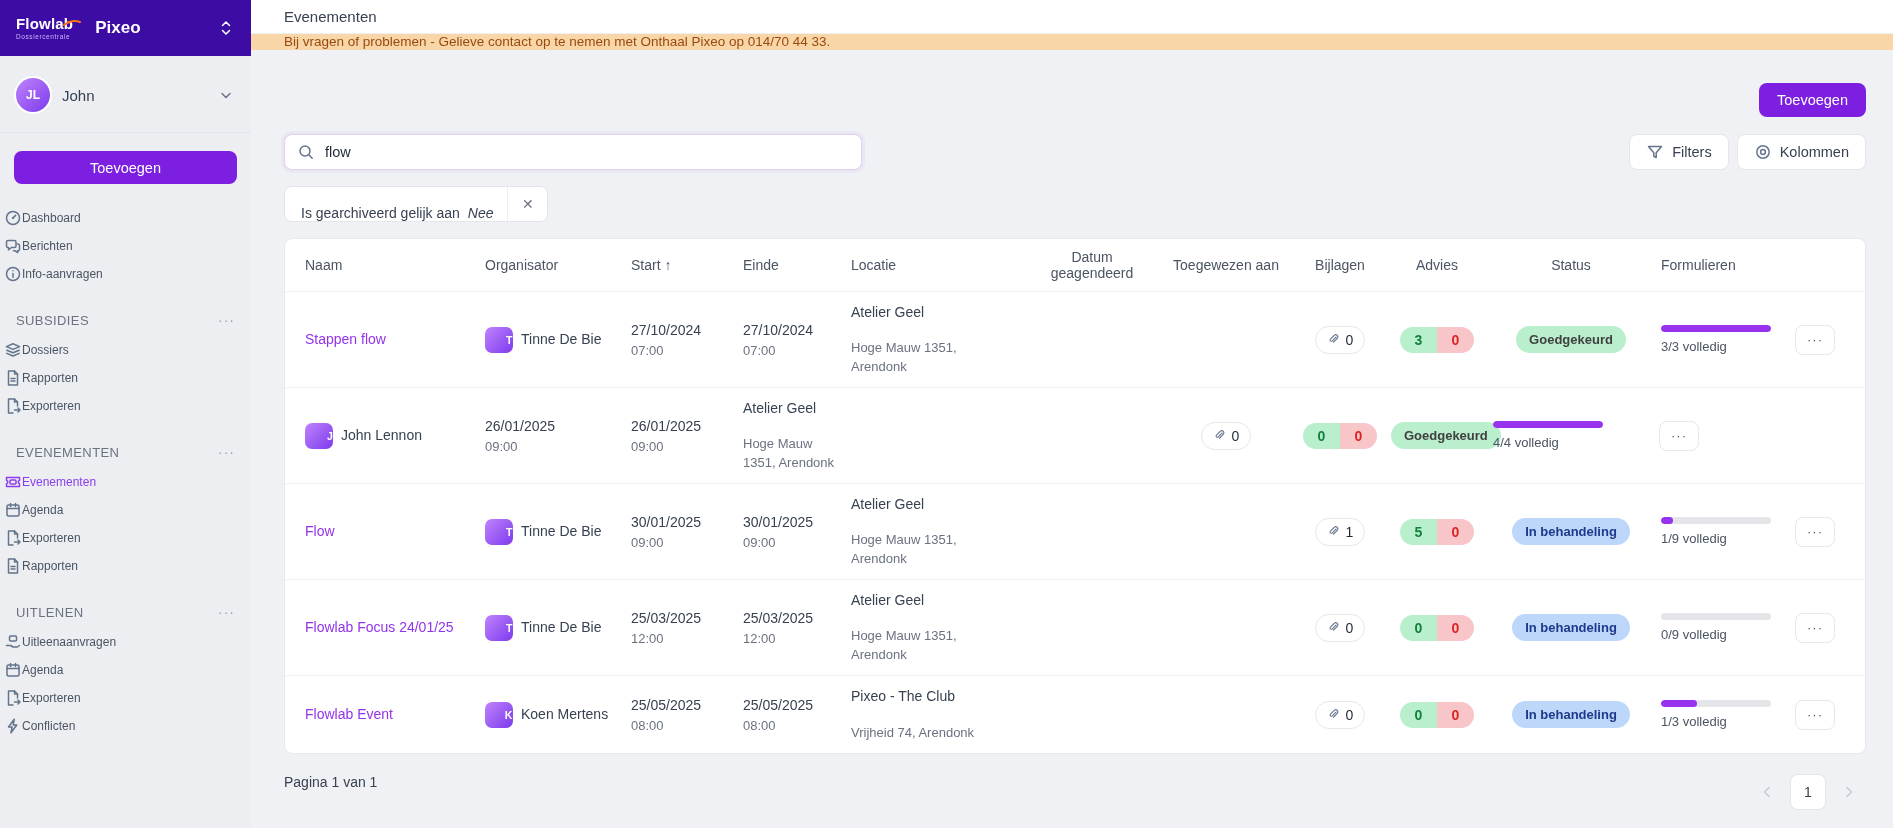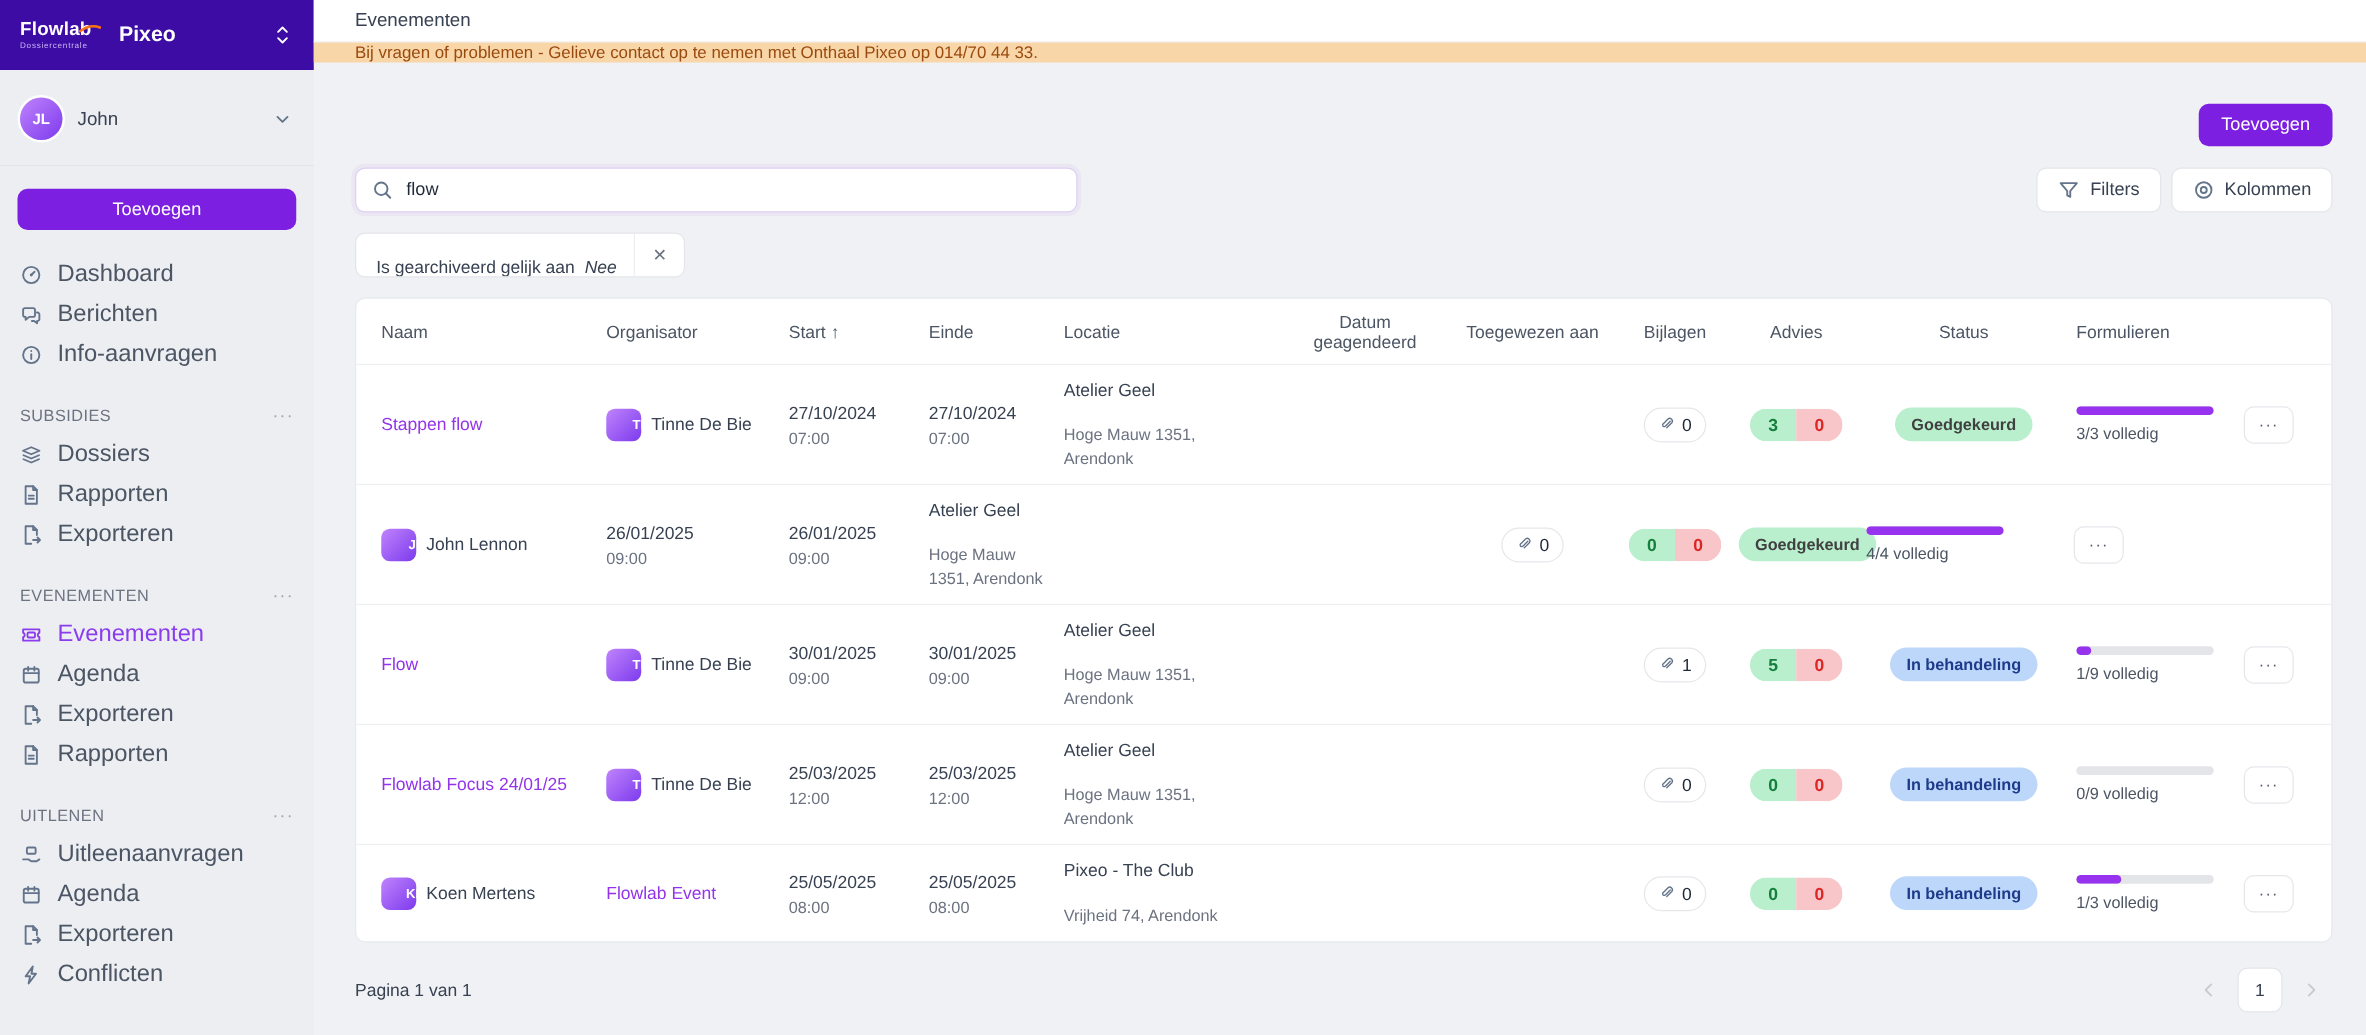--- a/index.html
+++ b/index.html
@@ -24,21 +24,21 @@
   .collapse-ctl{ margin-left:auto; background:none; border:none; cursor:pointer; display:flex; }
   .user-row{ display:flex; align-items:center; gap:12px; padding:22px 16px 20px; border-bottom:1px solid #e3e5ea; }
   .avatar-circle{ width:34px; height:34px; border-radius:50%; background:linear-gradient(135deg,#c084fc,#7c3aed);
     color:#fff; font-size:12px; font-weight:bold; display:flex; align-items:center; justify-content:center;
     box-shadow:0 0 0 2px #fff; }
   .user-name{ font-size:15px; color:#374151; }
   .user-chevron{ margin-left:auto; display:flex; background:none; border:none; cursor:pointer; }
   .side-add{ margin:18px 14px 6px; height:33px; background:var(--accent); color:#fff; border:none; border-radius:8px;
     font-size:14.5px; font-family:inherit; cursor:pointer; width:calc(100% - 28px); }
   .nav{ padding:14px 0 0; }
-  .nav-item{ display:flex; align-items:center; gap:12px; padding:5px 16px; font-size:19px; color:#4b5563; cursor:pointer; }
+  .nav-item{ display:flex; align-items:center; gap:0; padding:5px 4px; font-size:12px; color:#4b5563; cursor:pointer; }
   .nav-item .icn{ flex:none; }
   .nav-item.active{ color:#8b3ded; }
   .nav-item.active .icn{ stroke:#8b3ded; }
   .nav-section{ display:flex; align-items:center; margin:24px 16px 8px; color:#6b7280; font-size:13px; letter-spacing:.4px; }
   .section-dots{ margin-left:auto; color:#9ca3af; font-size:14px; letter-spacing:1px; background:none; border:none; cursor:pointer; }
   .icn{ width:18px; height:18px; stroke:#64748b; fill:none; stroke-width:1.5; stroke-linecap:round; stroke-linejoin:round; }
   .icn.white{ stroke:#fff; }
 
   
   .main{ flex:1; display:flex; flex-direction:column; height:828px; }
@@ -95,21 +95,21 @@
   .status-badge.approved{ background:#b9efcd; color:#404040; }
   .status-badge.pending{ background:#bdd7fb; color:#1e3a8a; }
   .form-cell{ padding-left:6px; }
   .bar{ width:110px; height:7px; border-radius:4px; background:#e4e5e9; overflow:hidden; }
   .bar-fill{ height:100%; background:#9733ee; border-radius:4px; }
   .form-label{ font-size:13px; color:#4b5563; margin-top:7px; }
   .dots-btn{ width:40px; height:30px; background:#fff; border:1px solid #e5e7eb; border-radius:8px; color:#4b5563;
     font-size:13px; letter-spacing:1px; cursor:pointer; display:flex; align-items:center; justify-content:center; }
 
   
-  .pagination{ display:flex; align-items:center; margin:20px 0 18px; }
+  .pagination{ display:flex; align-items:flex-start; margin:20px 0 18px; }
   .pag-label{ font-size:14px; color:#374151; }
   .pag-ctrls{ margin-left:auto; display:flex; align-items:center; gap:6px; }
   .pag-nav{ width:34px; height:34px; border:none; background:transparent; color:#c6cad1; cursor:pointer;
     display:flex; align-items:center; justify-content:center; }
   .pag-page{ width:36px; height:36px; background:#fff; border:1px solid #e3e5e9; border-radius:8px;
     font-size:14px; color:#374151; cursor:pointer; font-family:inherit; }
 </style>
 </head>
 <body>
 
@@ -495,25 +495,25 @@
             <div class="bar-fill" style="width: 0%;"></div>
             </div>
           <div class="form-label">0/9 volledig</div>
           </div>
         <div class="td center">
             <button class="dots-btn">···</button>
           </div>
       </div>
 
       <div class="tgrid trow">
+        <div class="td"><a class="event-link">Flowlab Event</a>
+          </div>
         <div class="td org">
             <span class="avatar-sq">KM</span>
           <span class="org-name">Koen Mertens</span>
-          </div>
-        <div class="td"><a class="event-link">Flowlab Event</a>
           </div>
         <div class="td">
             <div class="d-date">25/05/2025</div>
           <div class="d-time">08:00</div>
           </div>
         <div class="td">
             <div class="d-date">25/05/2025</div>
           <div class="d-time">08:00</div>
           </div>
         <div class="td">

